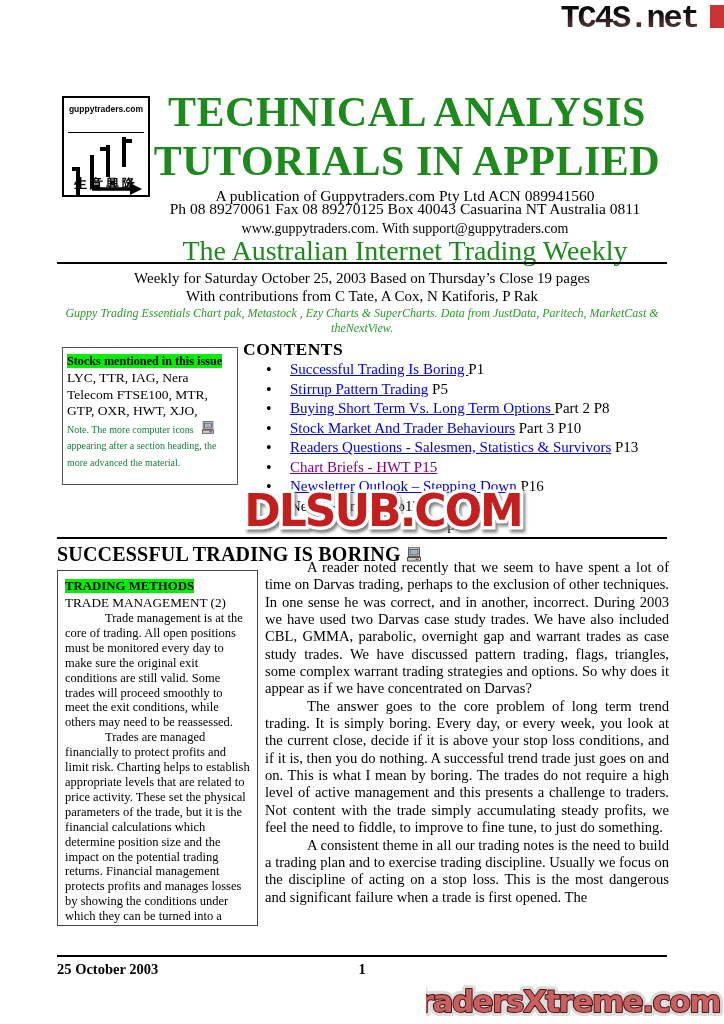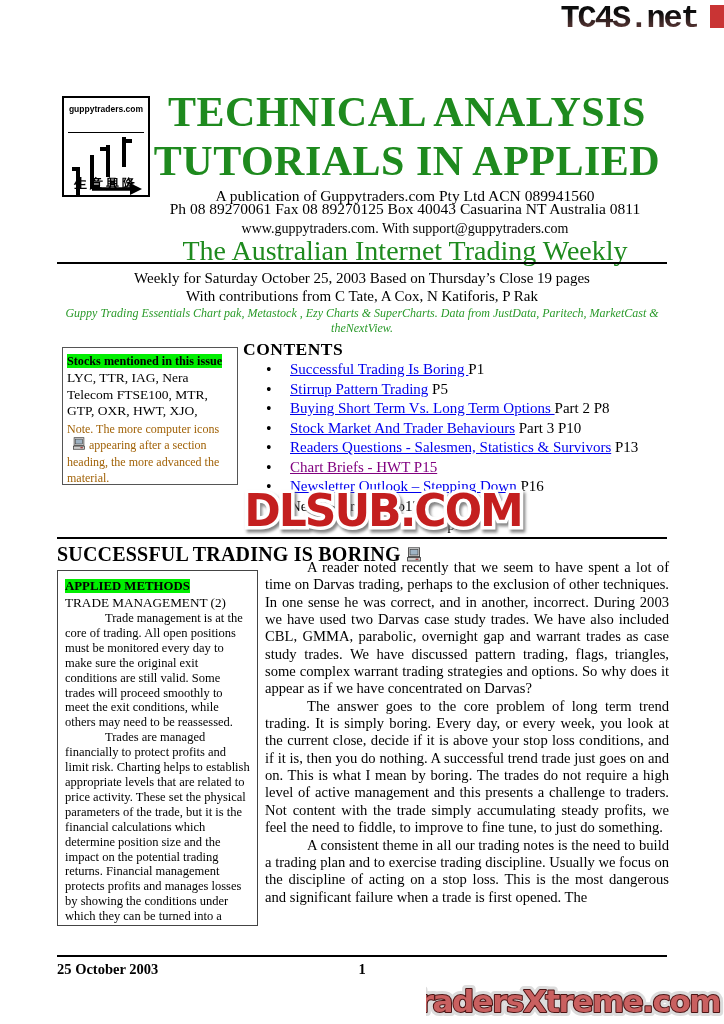--- a/index.html
+++ b/index.html
@@ -50,21 +50,21 @@
   .credits { position:absolute; left:50px; top:306px; width:624px; text-align:center;
              color:#2a9a2a; font-style:italic; font-size:12px; }
   
   .stocks-box {
     position:absolute; left:62px; top:347px; width:176px; height:138px;
     border:1px solid #555; padding:3px 4px; overflow:hidden;
   }
   .hl-green { background:#00ee00; font-weight:bold; }
   .stocks-head { font-size:12.2px; }
   .stocks-list { font-size:13.5px; line-height:16.5px; margin-top:1px; }
-  .stocks-note { color:#a16207; font-size:12px; line-height:16.5px; margin-top:1px; }
+  .stocks-note { color:#15803d; font-size:10px; line-height:16.5px; margin-top:1px; }
   
   .toc-head { position:absolute; left:243px; top:339px; font-weight:bold; font-size:17.5px; letter-spacing:0.5px; }
   .toc { position:absolute; left:250px; top:360px; width:424px; list-style:none; }
   .toc li { position:relative; font-size:15px; line-height:19.5px; padding-left:40px; }
   .toc li::before { content:"•"; position:absolute; left:16px; font-size:16px; }
   .toc-link { color:#0000ee; text-decoration:underline; cursor:pointer; }
   .toc .visited .toc-link { color:#80007f; }
   .toc .plain .toc-link { text-decoration:none; color:#000; }
   .toc-page { color:#000; }
   .toc .obscured { color:#333; }
@@ -159,21 +159,21 @@
   <div class="rule rule-2"></div>
 
   <div class="article-head"><span>SUCCESSFUL TRADING IS BORING</span><svg class="pc-icon" width="16" height="16" viewBox="0 0 20 20">
         <rect x="3" y="1" width="14" height="11" fill="#e0e0e0" stroke="#333"></rect>
         <rect x="5" y="3" width="10" height="7" fill="#9fb3c4" stroke="#333" stroke-width="0.8"></rect>
         <rect x="2" y="13" width="16" height="4.5" fill="#cfcfcf" stroke="#333"></rect>
         <rect x="12" y="14.5" width="3.5" height="1.6" fill="#a03030"></rect>
       </svg></div>
 
   <div class="sidebar">
-    <span class="hl-green sb-cat">APPLIED METHODS</span>
+    <span class="hl-green sb-cat">TRADING METHODS</span>
     <div class="sb-sub">TRADE MANAGEMENT (2)</div>
     <p>Trade management is at the core of trading. All open positions must be monitored every day to make sure the original exit conditions are still valid. Some trades will proceed smoothly to meet the exit conditions, while others may need to be reassessed.</p>
     <p>Trades are managed financially to protect profits and limit risk. Charting helps to establish appropriate levels that are related to price activity. These set the physical parameters of the trade, but it is the financial calculations which determine position size and the impact on the potential trading returns. Financial management protects profits and manages losses by showing the conditions under which they can be turned into a profit. The spreadsheet always sits beside the chart screen.</p>
   </div>
 
   <div class="main-col">
     <p>A reader noted recently that we seem to have spent a lot of time on Darvas trading, perhaps to the exclusion of other techniques. In one sense he was correct, and in another, incorrect. During 2003 we have used  two Darvas case study trades. We have also included CBL, GMMA, parabolic, overnight gap  and warrant trades  as case study trades. We have discussed pattern trading, flags, triangles, some complex warrant trading strategies and options. So why does it appear as if we have concentrated on Darvas?</p>
     <p>The answer goes to the core problem of long term trend trading. It is simply boring. Every day, or every week, you look at the current close, decide if it is above your stop loss conditions, and if it is, then you do nothing. A successful trend trade just goes on and on. This is what I mean by boring. The trades do not require a high level of active management and this presents a challenge to traders. Not content with the trade simply accumulating steady profits, we feel the need to fiddle, to improve to fine tune, to just do something.</p>
     <p>A consistent theme in all our trading notes is the need to build a trading plan and to exercise trading discipline. Usually we focus on the discipline of acting on a  stop loss. This is the most dangerous and significant failure when a trade is first opened. The</p>
   </div>

